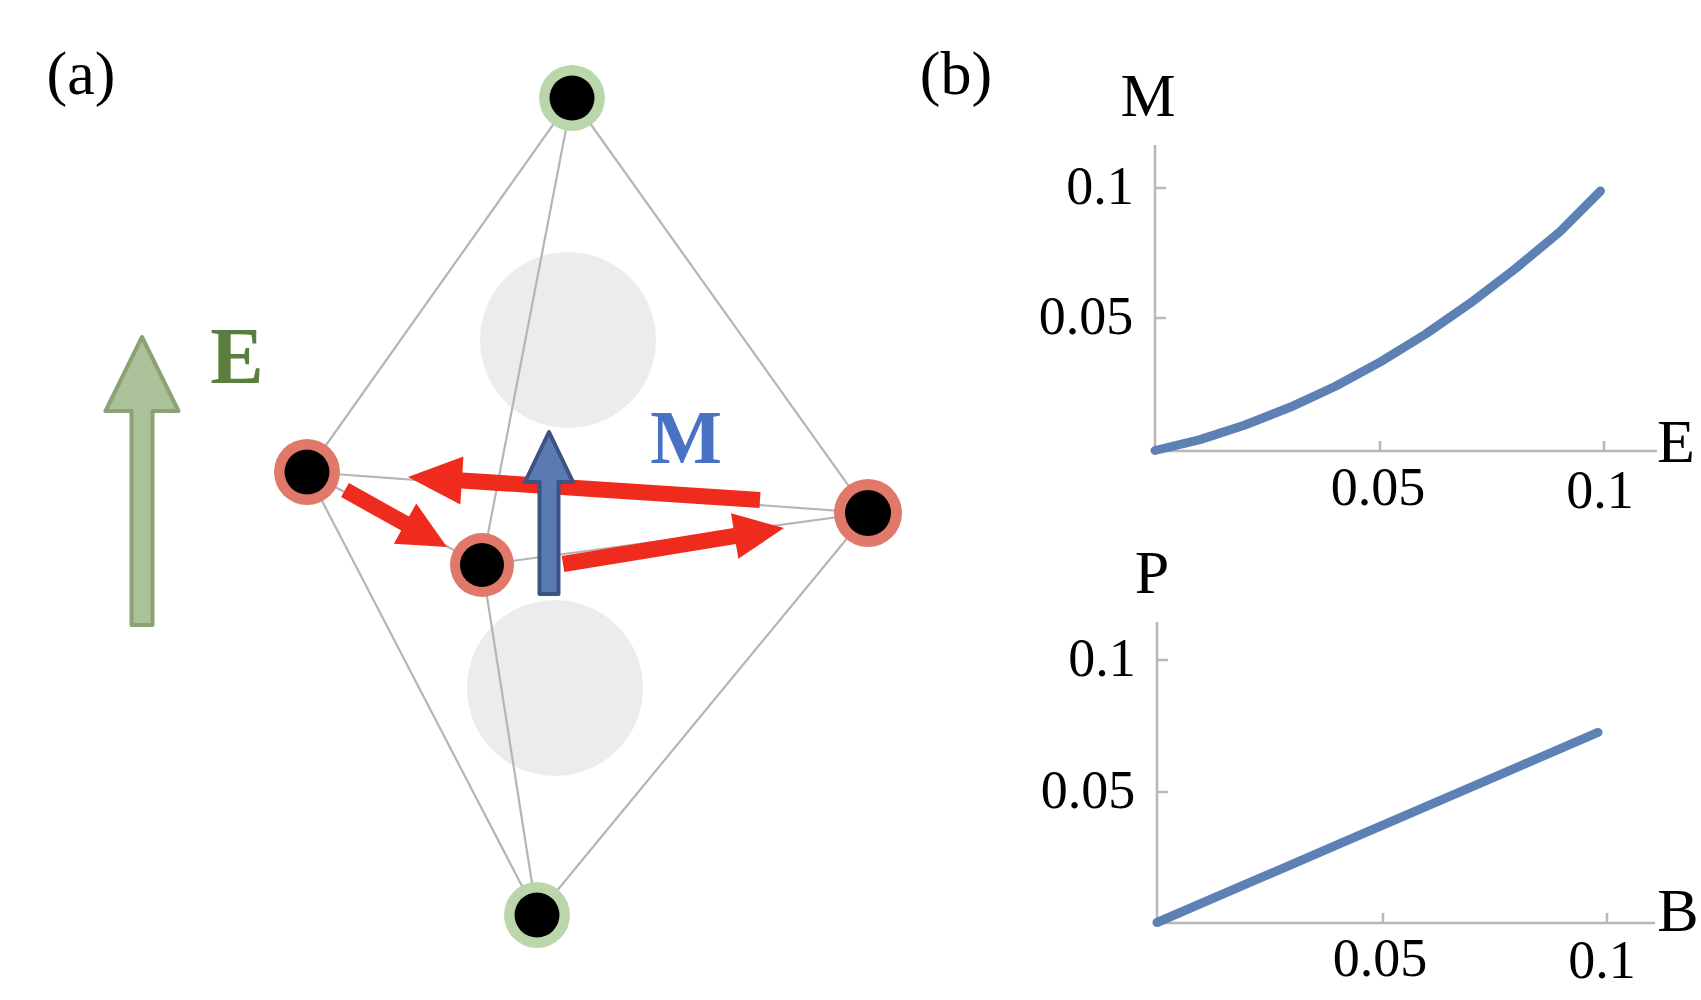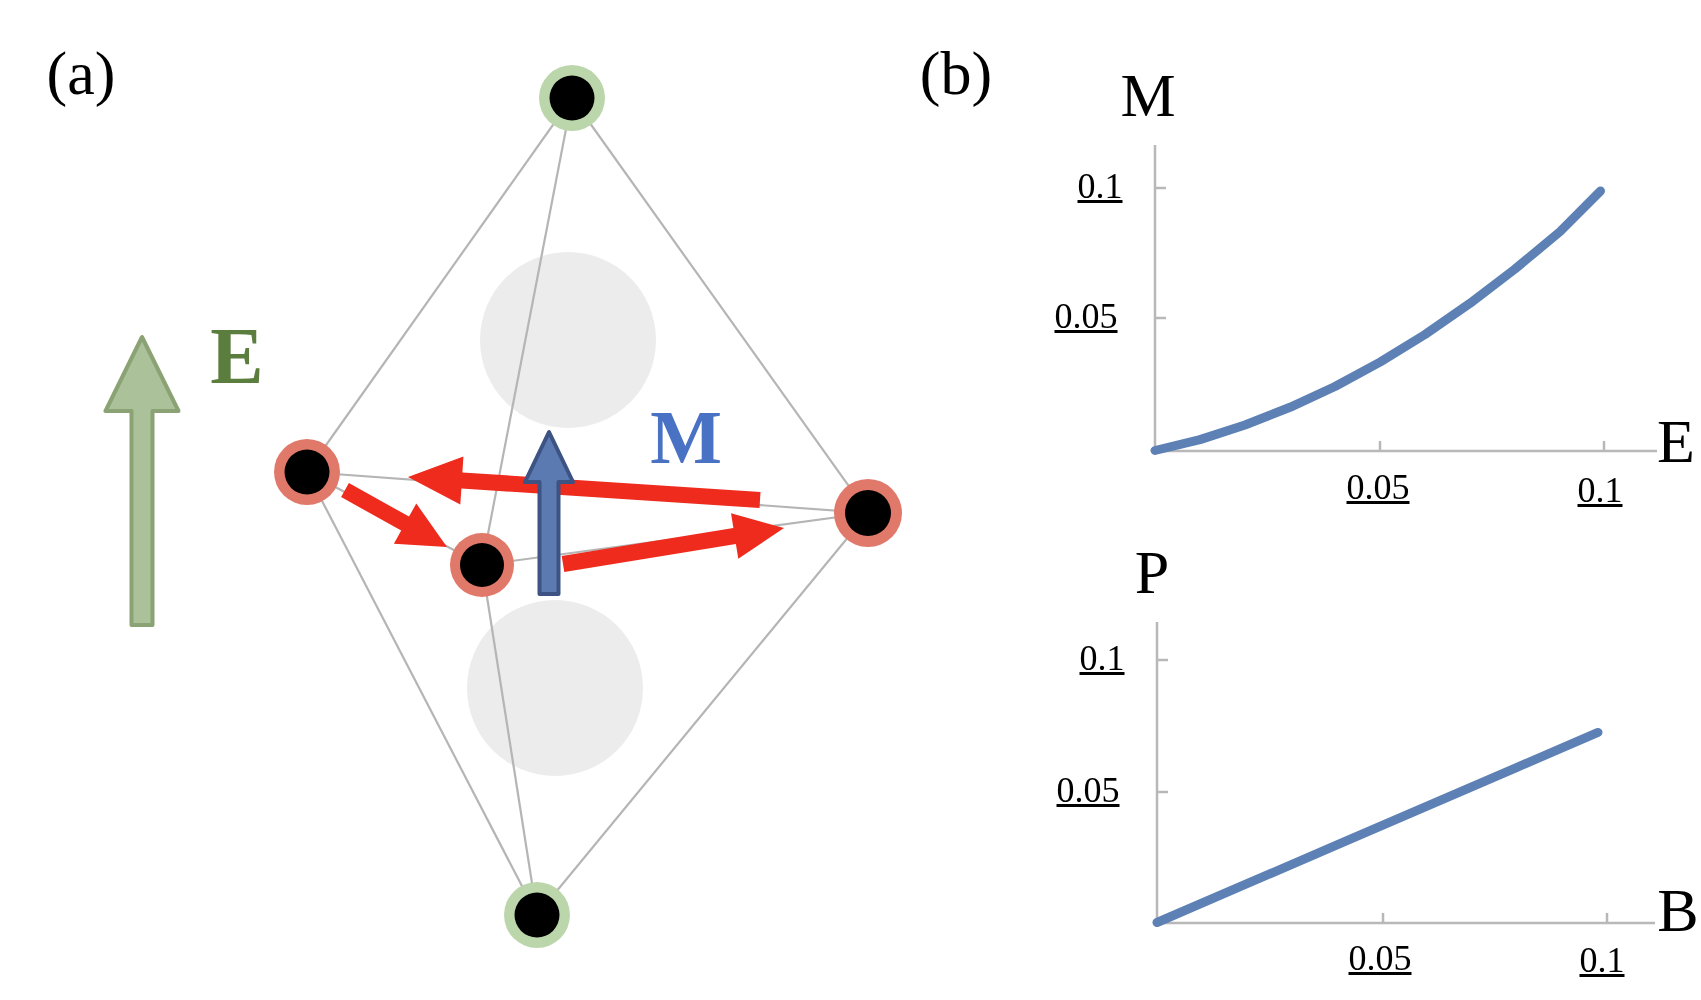--- a/index.html
+++ b/index.html
@@ -2,21 +2,21 @@
 <html><head>
 <meta charset="utf-8">
 <style>
   html,body{margin:0;padding:0;background:#fff;}
   #figure{position:relative;width:1701px;height:1000px;background:#ffffff;overflow:hidden;
           font-family:"Liberation Serif","DejaVu Serif",serif;}
   #scene{position:absolute;left:0;top:0;}
   .lbl{position:absolute;transform:translate(-50%,-50%);color:#000;white-space:nowrap;
        font-family:"Liberation Serif","DejaVu Serif",serif;line-height:1;}
   .panel-tag{font-size:62px;}
-  .tick{font-size:36px;text-decoration:underline;}
+  .tick{font-size:54px;}
   .axis-letter{font-size:62px;}
   .field-letter{font-weight:bold;font-size:80px;}
   .moment-letter{font-weight:bold;font-size:76px;}
 </style>
 </head>
 <body>
 
 <div id="figure">
 
   <svg id="scene" width="1701" height="1000" viewBox="0 0 1701 1000">

